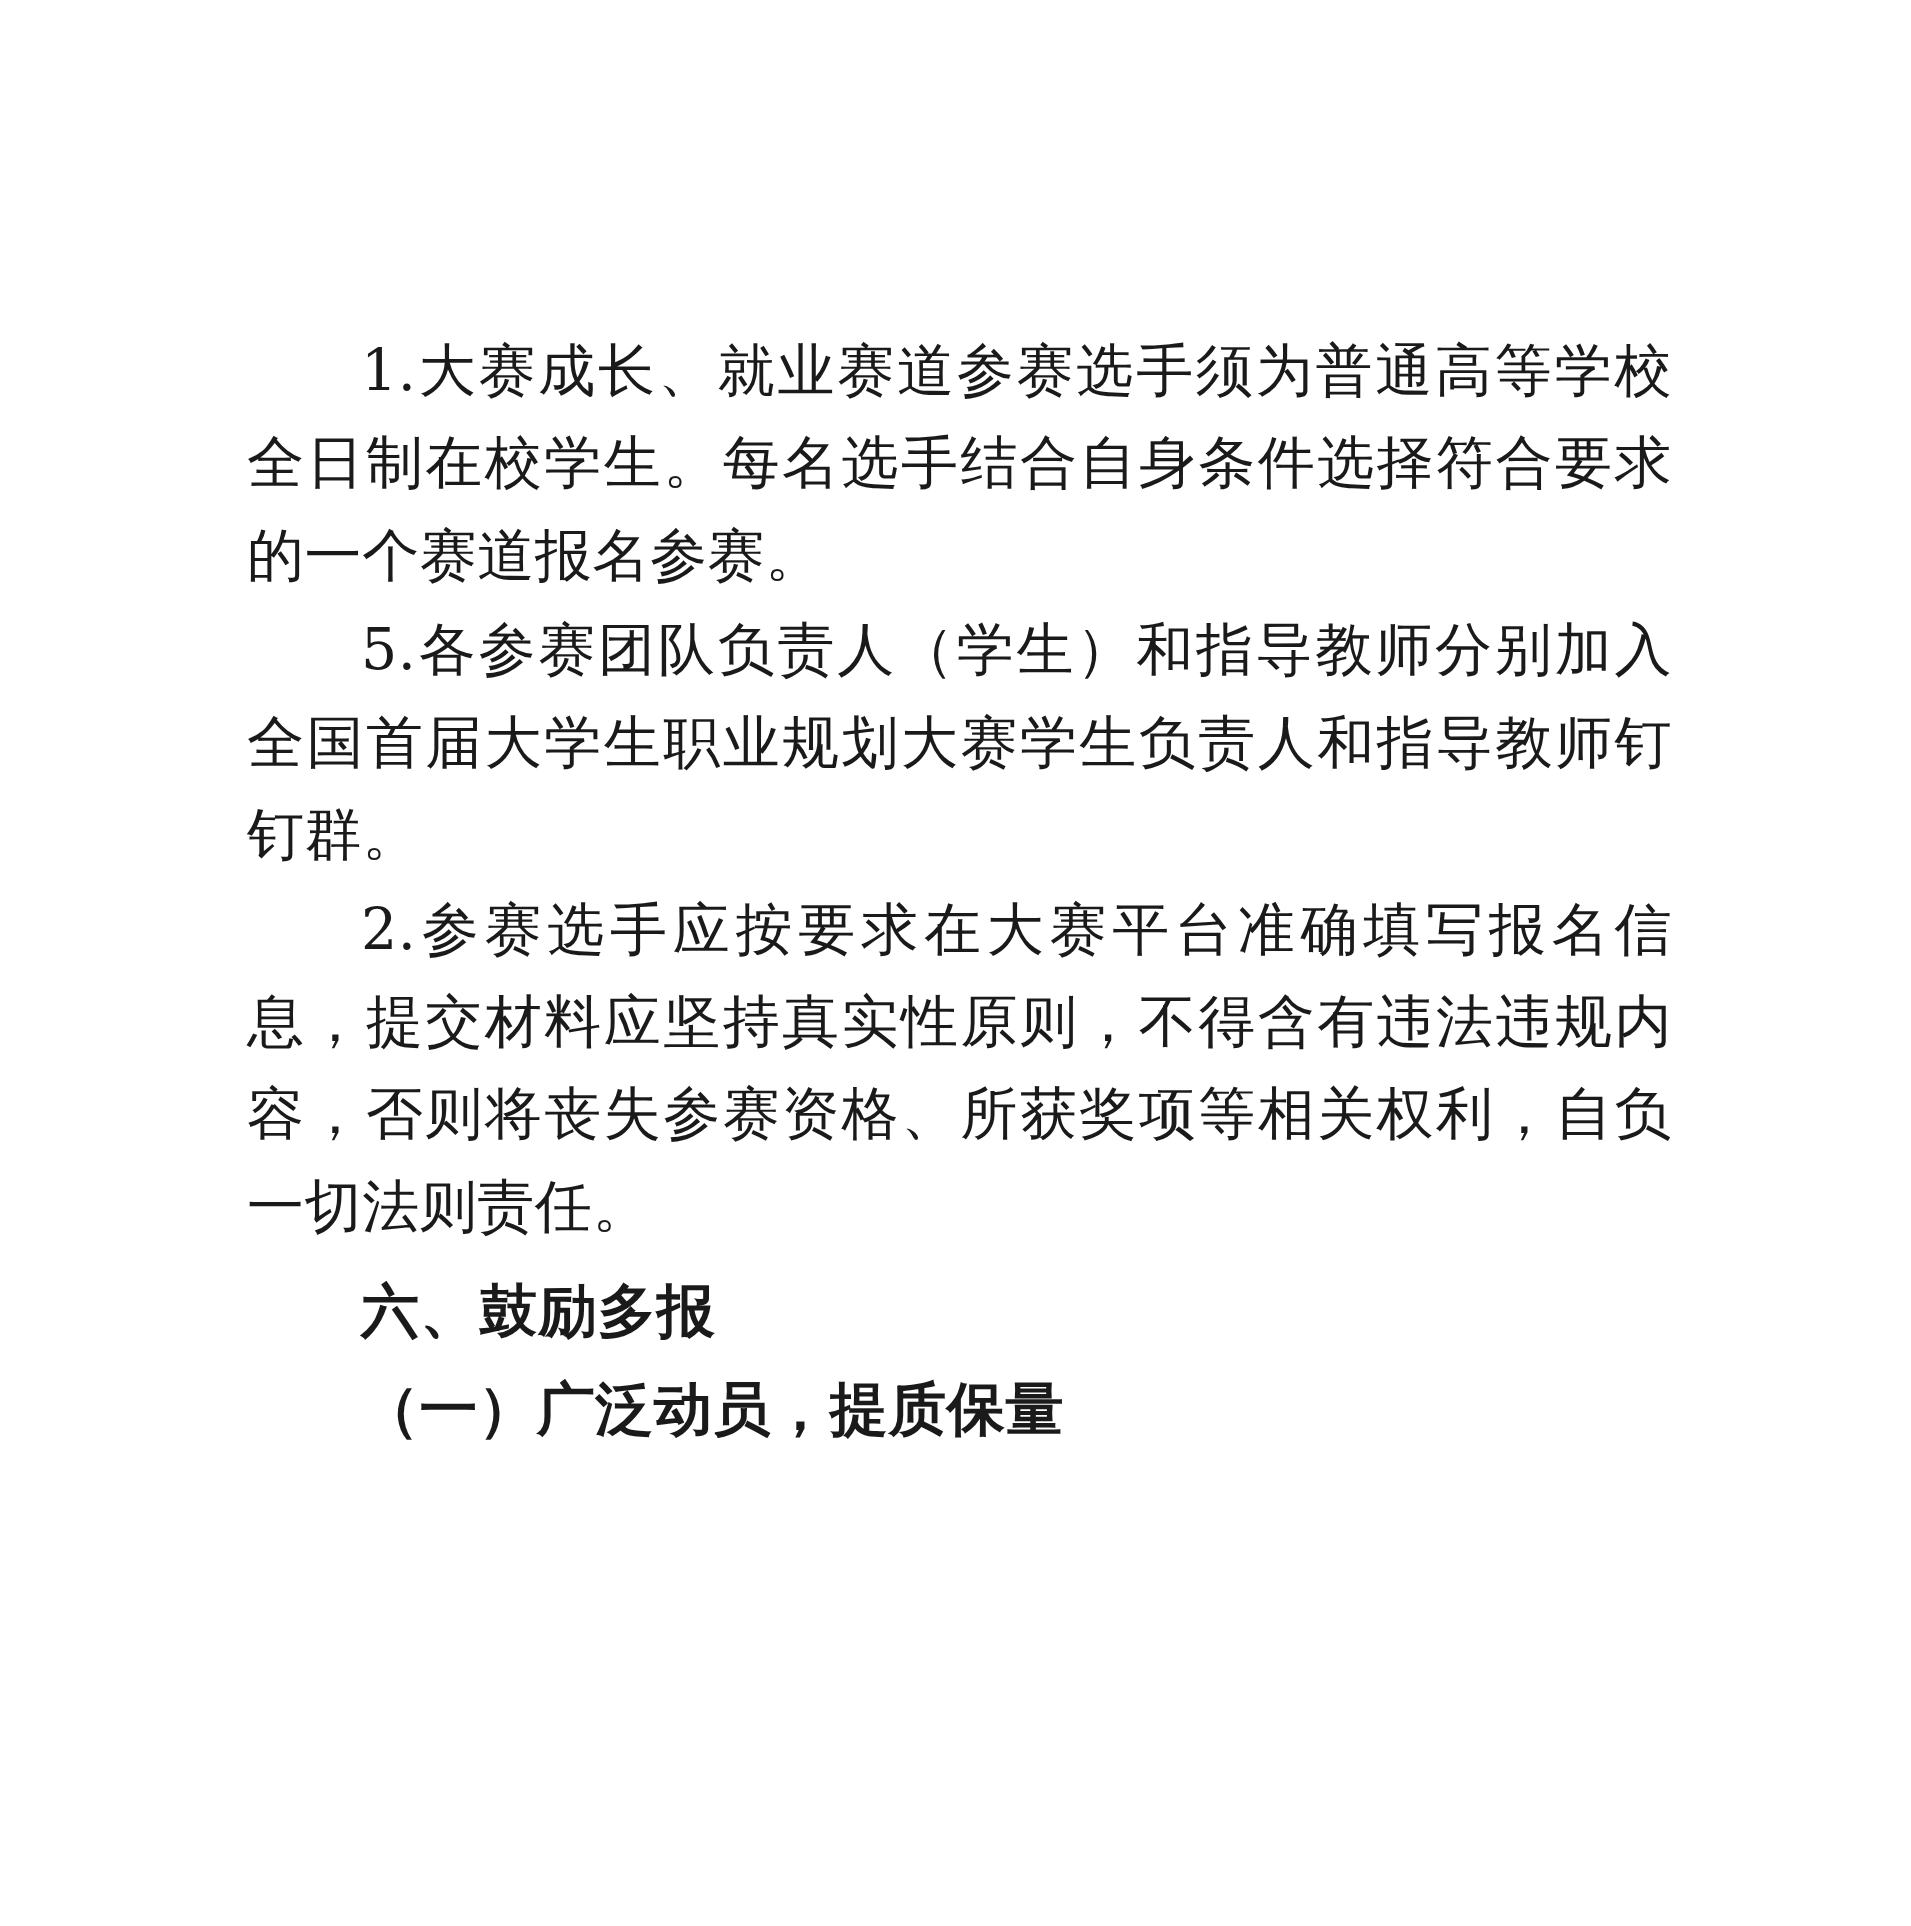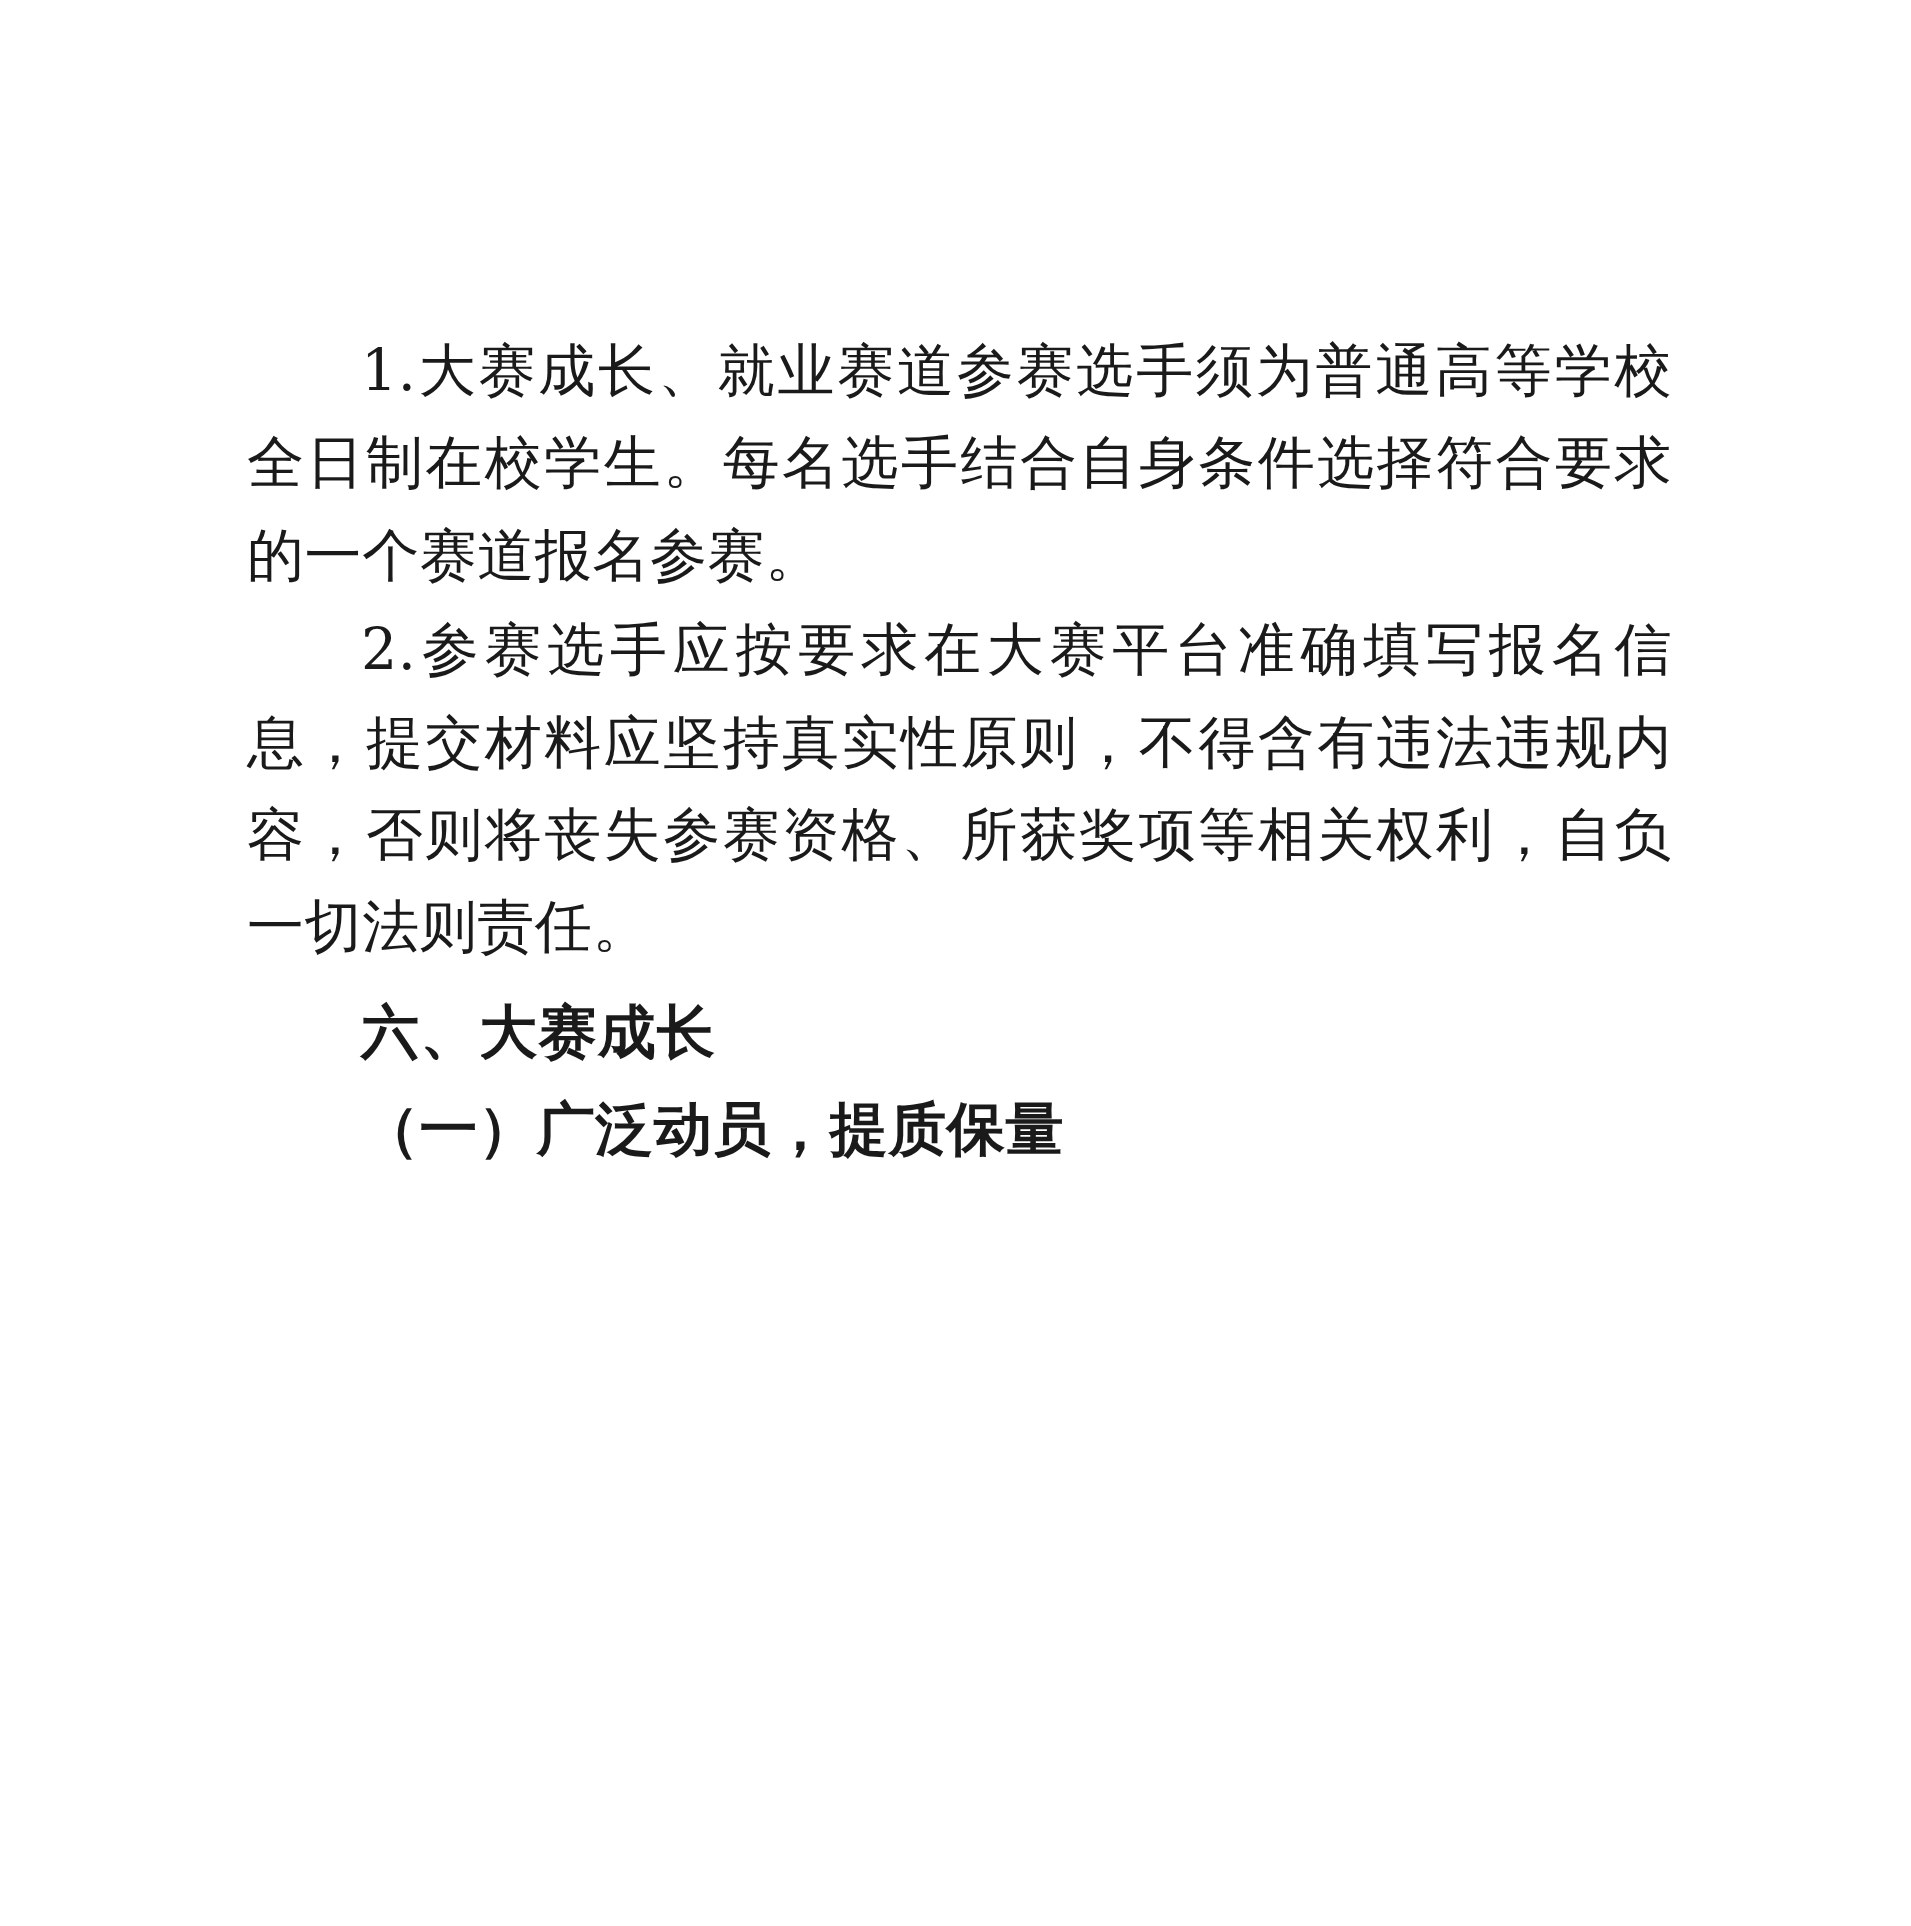--- a/index.html
+++ b/index.html
@@ -53,19 +53,20 @@
     font-family: "DejaVu Sans", "Liberation Sans", sans-serif;
     letter-spacing: 0.01em;
   }
 </style>
 </head>
 <body>
 
 <div class="page">
   <div class="content">
       <p class="para">1.大赛成长、就业赛道参赛选手须为普通高等学校全日制在校学生。每名选手结合自身条件选择符合要求的一个赛道报名参赛。</p>
+      <p class="para">5.各参赛团队负责人（学生）和指导教师分别加入全国首届大学生职业规划大赛学生负责人和指导教师钉钉群。</p>
       <p class="para">2.参赛选手应按要求在大赛平台准确填写报名信息，提交材料应坚持真实性原则，不得含有违法违规内容，否则将丧失参赛资格、所获奖项等相关权利，自负一切法则责任。</p>
-      <p class="heading">六、大赛成长</p>
+      <p class="heading">六、鼓励多报</p>
       <p class="subheading">（一）广泛动员，提质保量</p>
     </div>
 
 </div>
 
 
 </body></html>

